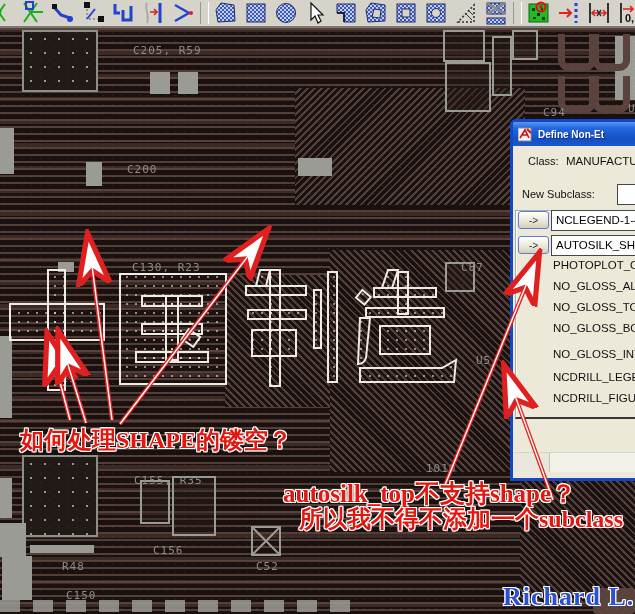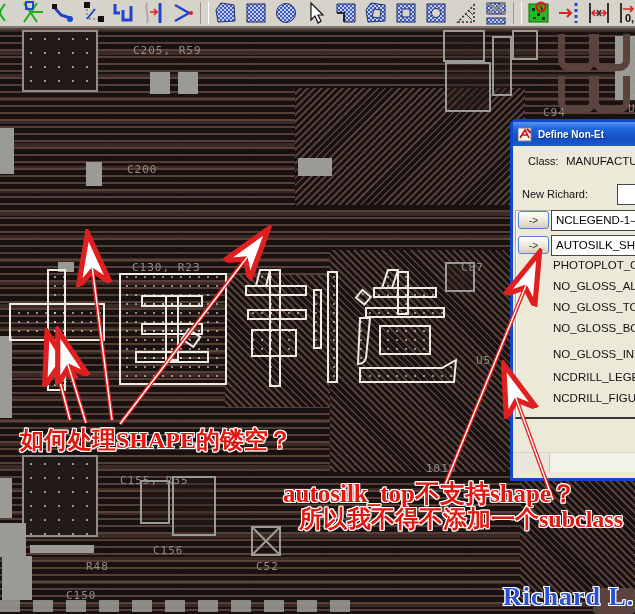--- a/index.html
+++ b/index.html
@@ -278,23 +278,23 @@
 
     <span class="plabel" style="left:133px;top:16px">C205, R59</span>
     <span class="plabel" style="left:543px;top:78px">C94</span>
     <span class="plabel" style="left:628px;top:74px">U6</span>
     <span class="plabel" style="left:127px;top:135px">C200</span>
     <span class="plabel" style="left:132px;top:233px">C130, R23</span>
     <span class="plabel" style="left:461px;top:233px">C87</span>
     <span class="plabel" style="left:476px;top:326px">U5</span>
     <span class="plabel" style="left:54px;top:344px">C25</span>
     <span class="plabel" style="left:426px;top:434px">1010</span>
-    <span class="plabel" style="left:120px;top:446px">C155, R35</span>
+    <span class="plabel" style="left:134px;top:446px">C155, R35</span>
     <span class="plabel" style="left:153px;top:516px">C156</span>
-    <span class="plabel" style="left:86px;top:532px">R48</span>
+    <span class="plabel" style="left:62px;top:532px">R48</span>
     <span class="plabel" style="left:66px;top:561px">C150</span>
     <span class="plabel" style="left:256px;top:532px">C52</span>
   </div>
 
   <span class="cn-hidden">中国制造</span>
   <svg class="cn-svg" width="450" height="130" viewBox="0 0 450 130">
     <g stroke="#efece3" stroke-width="2" fill="url(#dotsp)">
 
       <rect x="40" y="4" width="17" height="120"></rect>
       <rect x="2" y="38" width="94" height="36"></rect>
@@ -329,21 +329,21 @@
     <div class="dlg-title">
       <svg width="15" height="15">
         <rect x="0" y="1" width="13" height="13" fill="#f4f4f4" stroke="#888"></rect>
         <path d="M2,11 L7,3 L11,11 M4,8 L9,8" stroke="#cc1111" stroke-width="1.6" fill="none"></path>
         <path d="M9,2 L13,6" stroke="#cc1111" stroke-width="2"></path>
         </svg>
       <span class="dlg-title-text">Define Non-Et</span>
     </div>
     <span class="dlg-label" style="left:15px;top:33px">Class:</span>
     <span class="dlg-value" style="left:53px;top:33px">MANUFACTURING</span>
-    <span class="dlg-label" style="left:9px;top:66px">New Richard:</span>
+    <span class="dlg-label" style="left:9px;top:66px">New Subclass:</span>
     <input class="dlg-input" style="left: 104px; top: 62px;" value="">
     <div class="dlg-group"></div>
     <button class="dlg-btn" style="top:89px">-&gt;</button>
     <button class="dlg-btn" style="top:114px">-&gt;</button>
     <div class="dlg-field" style="top:88px">NCLEGEND-1-4</div>
     <div class="dlg-field" style="top:113px">AUTOSILK_SH_</div>
     <span class="dlg-item" style="top:137px">PHOTOPLOT_OUTLINE</span>
     <span class="dlg-item" style="top:158px">NO_GLOSS_ALL</span>
     <span class="dlg-item" style="top:179px">NO_GLOSS_TOP</span>
     <span class="dlg-item" style="top:200px">NO_GLOSS_BOTTOM</span>

